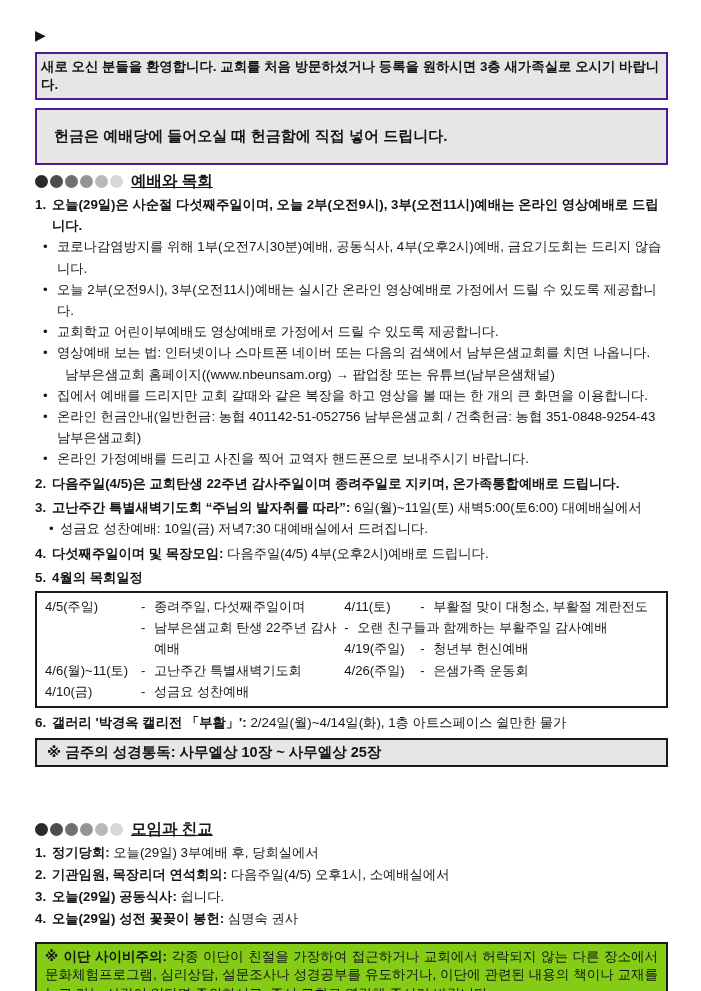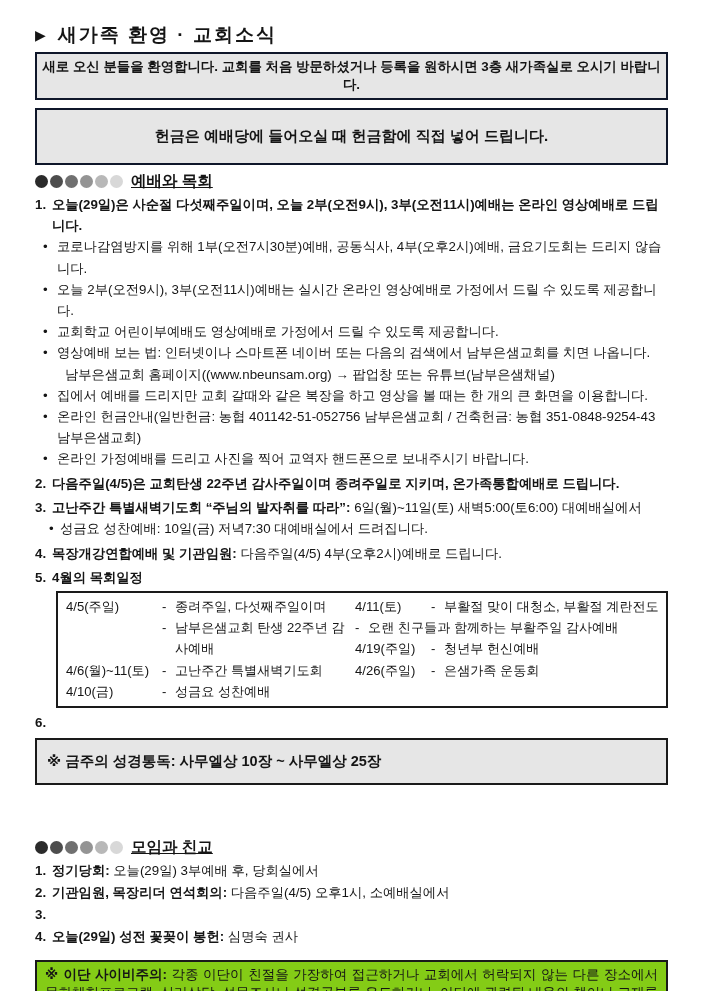--- a/index.html
+++ b/index.html
@@ -4,67 +4,66 @@
 <style>
   * { box-sizing: border-box; margin: 0; padding: 0; }
   html,body { width:701px; height:991px; background:#ffffff; overflow:hidden;
     font-family:"Liberation Sans","DejaVu Sans",sans-serif; color:#151515; }
   .page { padding:24px 33px 0 35px; }
 
   .doc-title { display:flex; align-items:center; gap:12px; font-weight:bold;
     font-size:19px; letter-spacing:2px; line-height:22px; }
   .doc-title .tri { font-size:14px; letter-spacing:0; }
 
-  .notice-box { margin-top:6px; border:2px solid #0f172a; background:#e6e6e6;
-    text-align:center; font-weight:bold; font-size:13.4px; padding:4px 4px; }
+  .notice-box { margin-top:6px; border:2px solid #4c1d95; background:#e6e6e6;
+    font-weight:bold; font-size:13.4px; padding:4px 4px; }
   .notice-box.offering { margin-top:8px; font-size:15px; padding:17px; }
 
   .sec-head { display:flex; align-items:center; gap:8px; margin:6px 0 2px;text-decoration:underline; }
   .dots { display:flex; gap:2px; }
   .dot { width:13px; height:13px; border-radius:50%; }
   .d1{background:#2b2b2b}.d2{background:#4d4d4d}.d3{background:#707070}
   .d4{background:#949494}.d5{background:#b8b8b8}.d6{background:#d8d8d8}
   .sec-title { font-weight:bold; font-size:15.5px; }
 
   .line { display:flex; font-size:13.3px; line-height:21.2px; }
   .line .num { width:17px; flex:none; font-weight:bold; }
   .line .bold { font-weight:bold; }
   .bullet-line { display:flex; padding-left:8px; font-size:13.3px; line-height:21.2px; }
   .bullet-line .bl { width:14px; flex:none; }
   .cont-line { padding-left:30px; font-size:13.3px; line-height:21.2px; }
   .sub-bullet { display:flex; padding-left:14px; font-size:13.3px; line-height:21.2px; }
   .sub-bullet .bl { width:11px; flex:none; }
 
   .sched-box { border:2px solid #1a1a1a; margin-top:2px; padding:3px 4px 3px 8px;
-    display:flex; font-size:13.1px; line-height:21.4px;margin-left:21px; }
+    display:flex; font-size:13.1px; line-height:21.4px; }
   .sched-col.left { width:48.5%; }
   .sched-col.right { width:51.5%; }
   .srow { display:flex; }
   .srow .sdate { flex:none; }
   .left .sdate { width:96px; }
   .right .sdate { width:76px; }
   .srow .sdash { flex:none; width:13px; }
 
   .bible-box { margin-top:5px; border:2px solid #1a1a1a; background:#e6e6e6;
-    font-weight:bold; font-size:14.5px; padding:12px 10px; }
+    font-weight:bold; font-size:14.5px; padding:3px 10px; }
 
   .big-gap { height:46px; }
 
   .warning-box { margin-top:12px; border:2px solid #1a1a1a; background:#84cc16;
     padding:4px 8px; font-size:13.5px; line-height:18.6px; text-align:justify; }
   .warning-box .bold { font-weight:bold; }
 </style>
 </head>
 <body>
 
 <div class="page">
 
   <div class="doc-title">
     <span class="tri">▶</span>
-    <span>새가족 환영 · 교회소식</span>
   </div>
 
   <div class="notice-box">새로 오신 분들을 환영합니다. 교회를 처음 방문하셨거나 등록을 원하시면 3층 새가족실로 오시기 바랍니다.</div>
   <div class="notice-box offering">헌금은 예배당에 들어오실 때 헌금함에 직접 넣어 드립니다.</div>
 
   <div class="sec-head">
     <span class="dots">
       <span class="dot d1"></span>
         <span class="dot d2"></span>
         <span class="dot d3"></span>
@@ -118,21 +117,21 @@
     <span class="num">3.</span>
     <span><span class="bold">고난주간 특별새벽기도회 “주님의 발자취를 따라”:</span><span> 6일(월)~11일(토) 새벽5:00(토6:00) 대예배실에서</span></span>
   </div>
   <div class="sub-bullet">
     <span class="bl">•</span>
     <span>성금요 성찬예배: 10일(금) 저녁7:30 대예배실에서 드려집니다.</span>
   </div>
 
   <div class="line" style="margin-top:4px">
     <span class="num">4.</span>
-    <span><span class="bold">목장개강연합예배 및 기관임원:</span><span> 다음주일(4/5) 4부(오후2시)예배로 드립니다.</span></span>
+    <span><span class="bold">다섯째주일이며 및 목장모임:</span><span> 다음주일(4/5) 4부(오후2시)예배로 드립니다.</span></span>
   </div>
 
   <div class="line" style="margin-top:3px">
     <span class="num">5.</span>
     <span class="bold">4월의 목회일정</span>
   </div>
 
   <div class="sched-box">
     <div class="sched-col left">
       <div class="srow">
@@ -174,20 +173,21 @@
       <div class="srow">
         <span class="sdate">4/26(주일)</span>
         <span class="sdash">-</span>
         <span>은샘가족 운동회</span>
       </div>
     </div>
   </div>
 
   <div class="line" style="margin-top:4px">
     <span class="num">6.</span>
+    <span><span class="bold">갤러리 '박경옥 캘리전 「부활」':</span><span> 2/24일(월)~4/14일(화), 1층 아트스페이스 쉴만한 물가</span></span>
   </div>
 
   <div class="bible-box">※ 금주의 성경통독: 사무엘상 10장 ~ 사무엘상 25장</div>
 
   <div class="big-gap"></div>
 
   <div class="sec-head">
     <span class="dots">
       <span class="dot d1"></span>
         <span class="dot d2"></span>
@@ -202,20 +202,21 @@
   <div class="line" style="line-height:22px">
     <span class="num">1.</span>
     <span><span class="bold">정기당회:</span><span> 오늘(29일) 3부예배 후, 당회실에서</span></span>
   </div>
   <div class="line" style="line-height:22px">
     <span class="num">2.</span>
     <span><span class="bold">기관임원, 목장리더 연석회의:</span><span> 다음주일(4/5) 오후1시, 소예배실에서</span></span>
   </div>
   <div class="line" style="line-height:22px">
     <span class="num">3.</span>
+    <span><span class="bold">오늘(29일) 공동식사:</span><span> 쉽니다.</span></span>
   </div>
   <div class="line" style="line-height:22px">
     <span class="num">4.</span>
     <span><span class="bold">오늘(29일) 성전 꽃꽂이 봉헌:</span><span> 심명숙 권사</span></span>
   </div>
 
   <div class="warning-box">
     <span class="bold">※ 이단 사이비주의:</span><span> 각종 이단이 친절을 가장하여 접근하거나 교회에서 허락되지 않는 다른 장소에서 문화체험프로그램, 심리상담, 설문조사나 성경공부를 유도하거나, 이단에 관련된 내용의 책이나 교재를 놓고 가는 사람이 있다면 주의하시고, 즉시 교회로 연락해 주시기 바랍니다.</span>
   </div>
 

